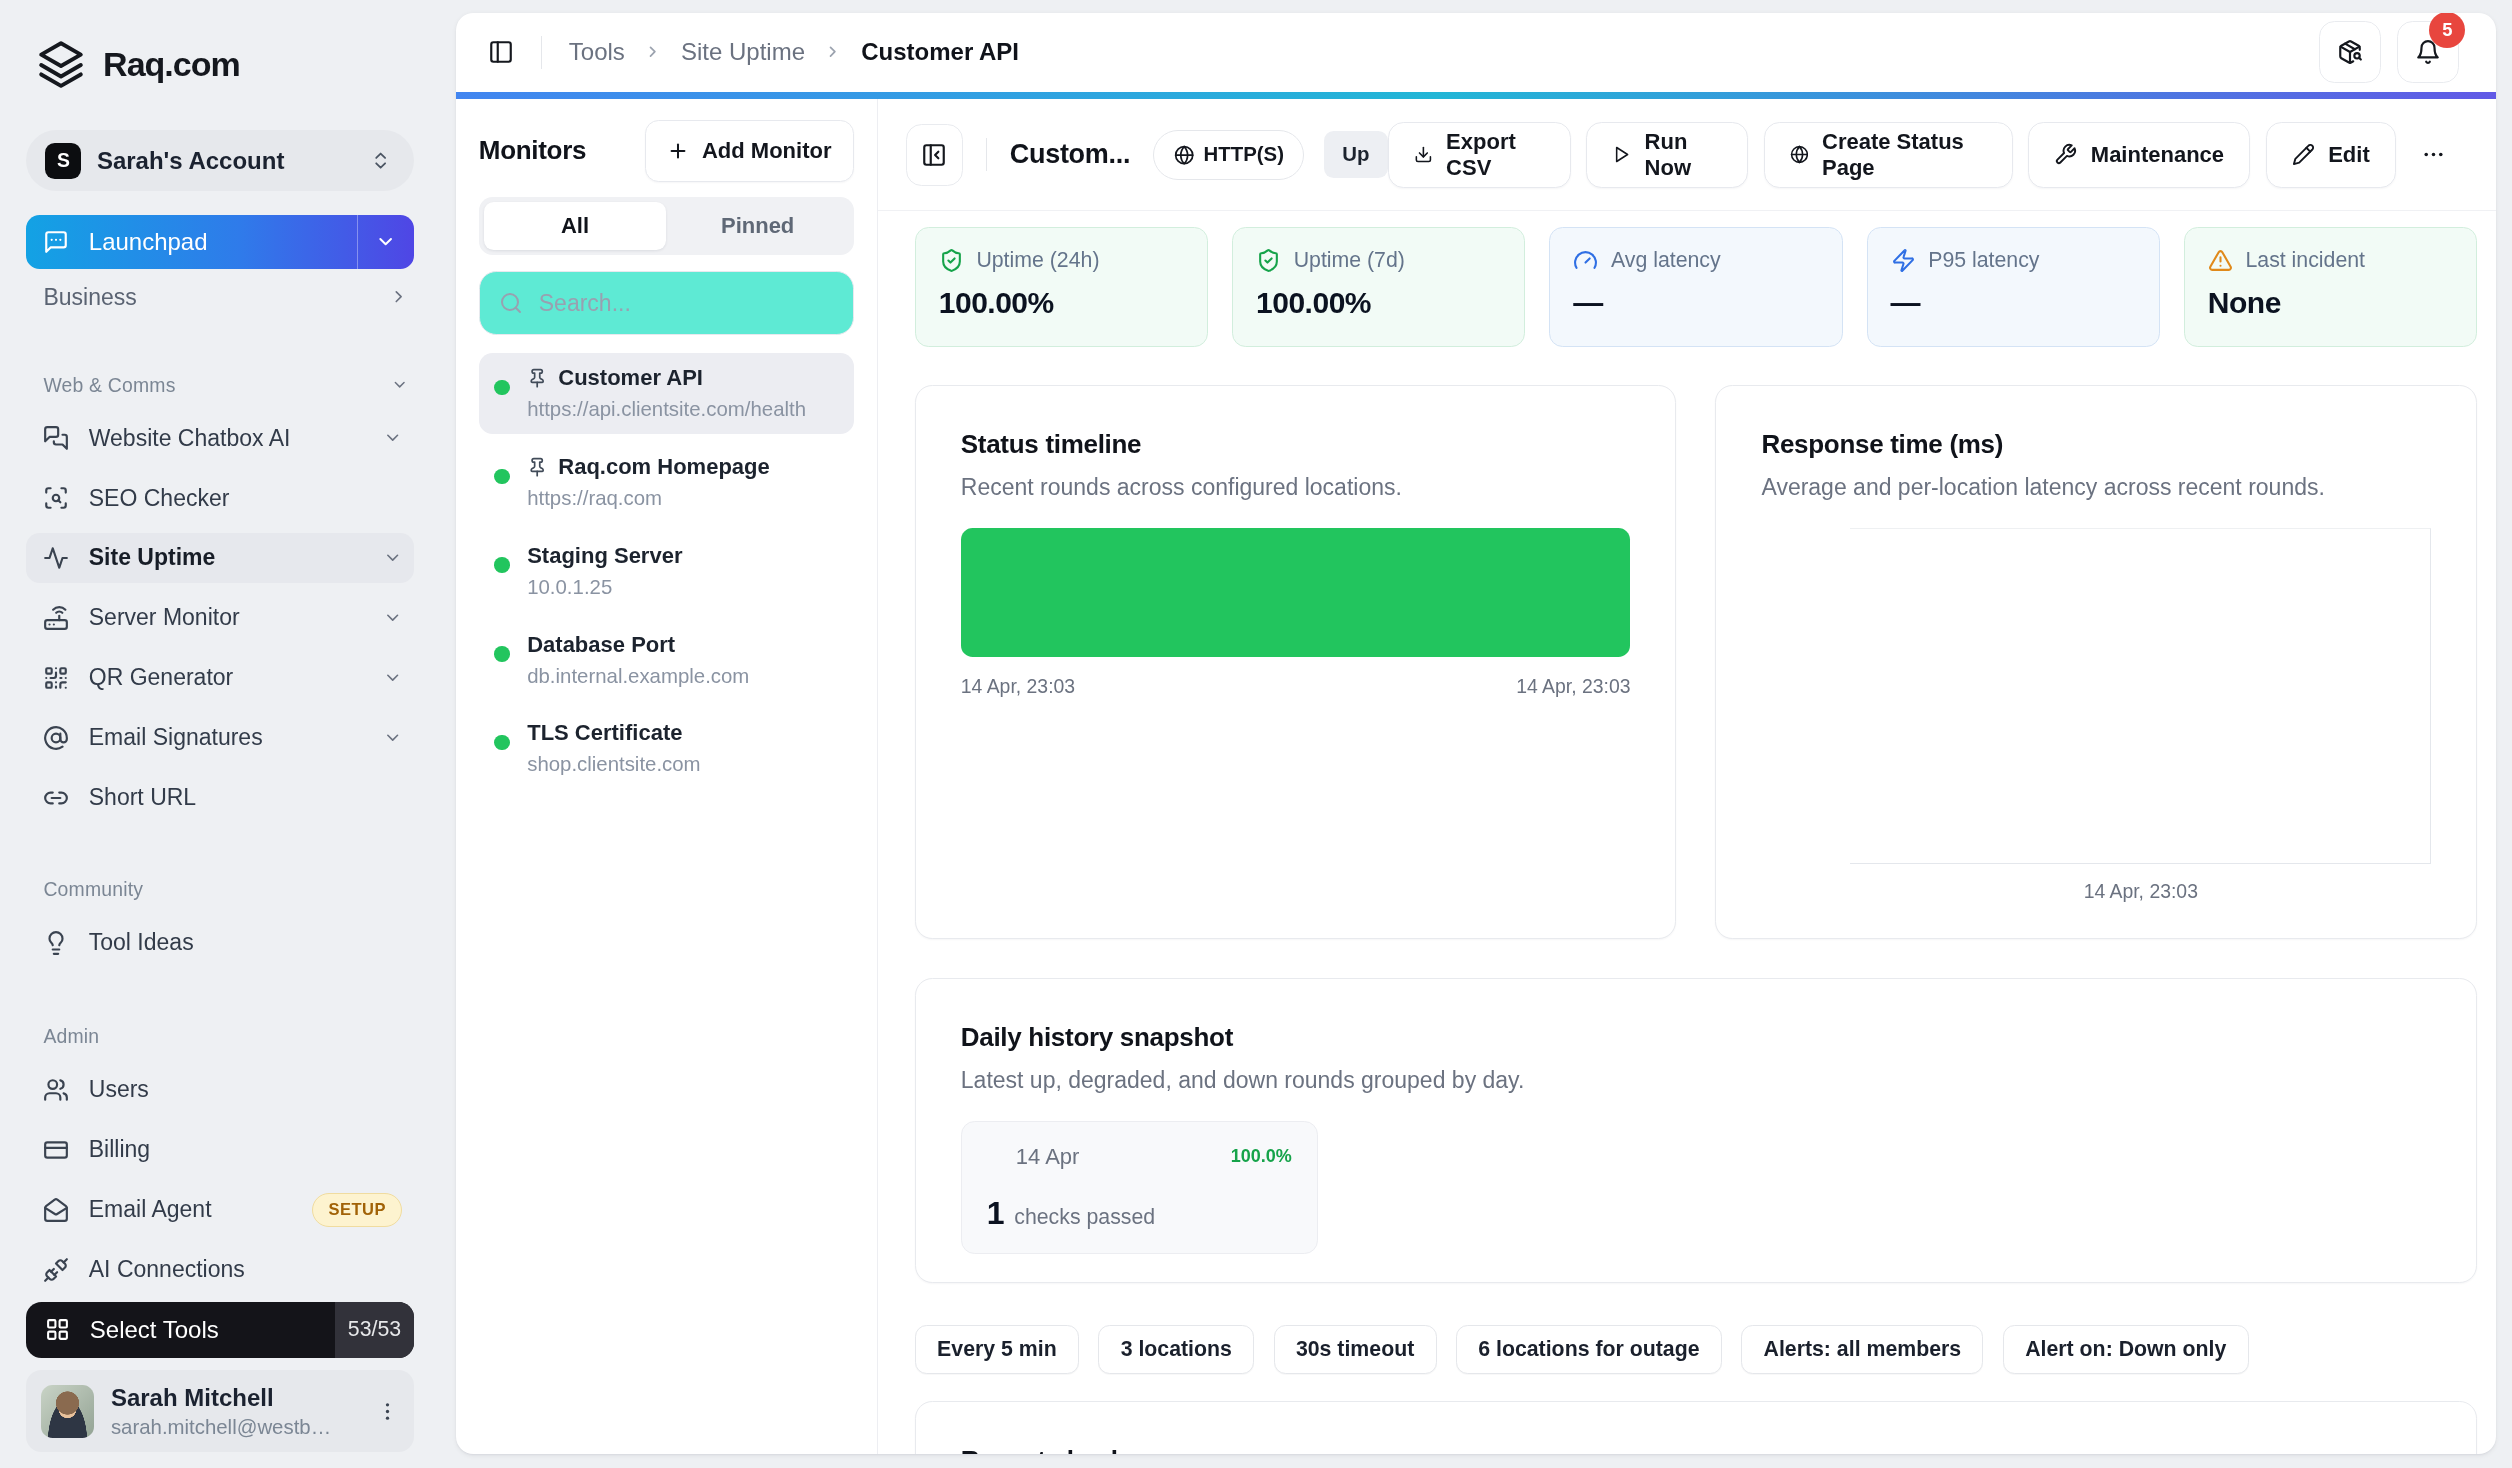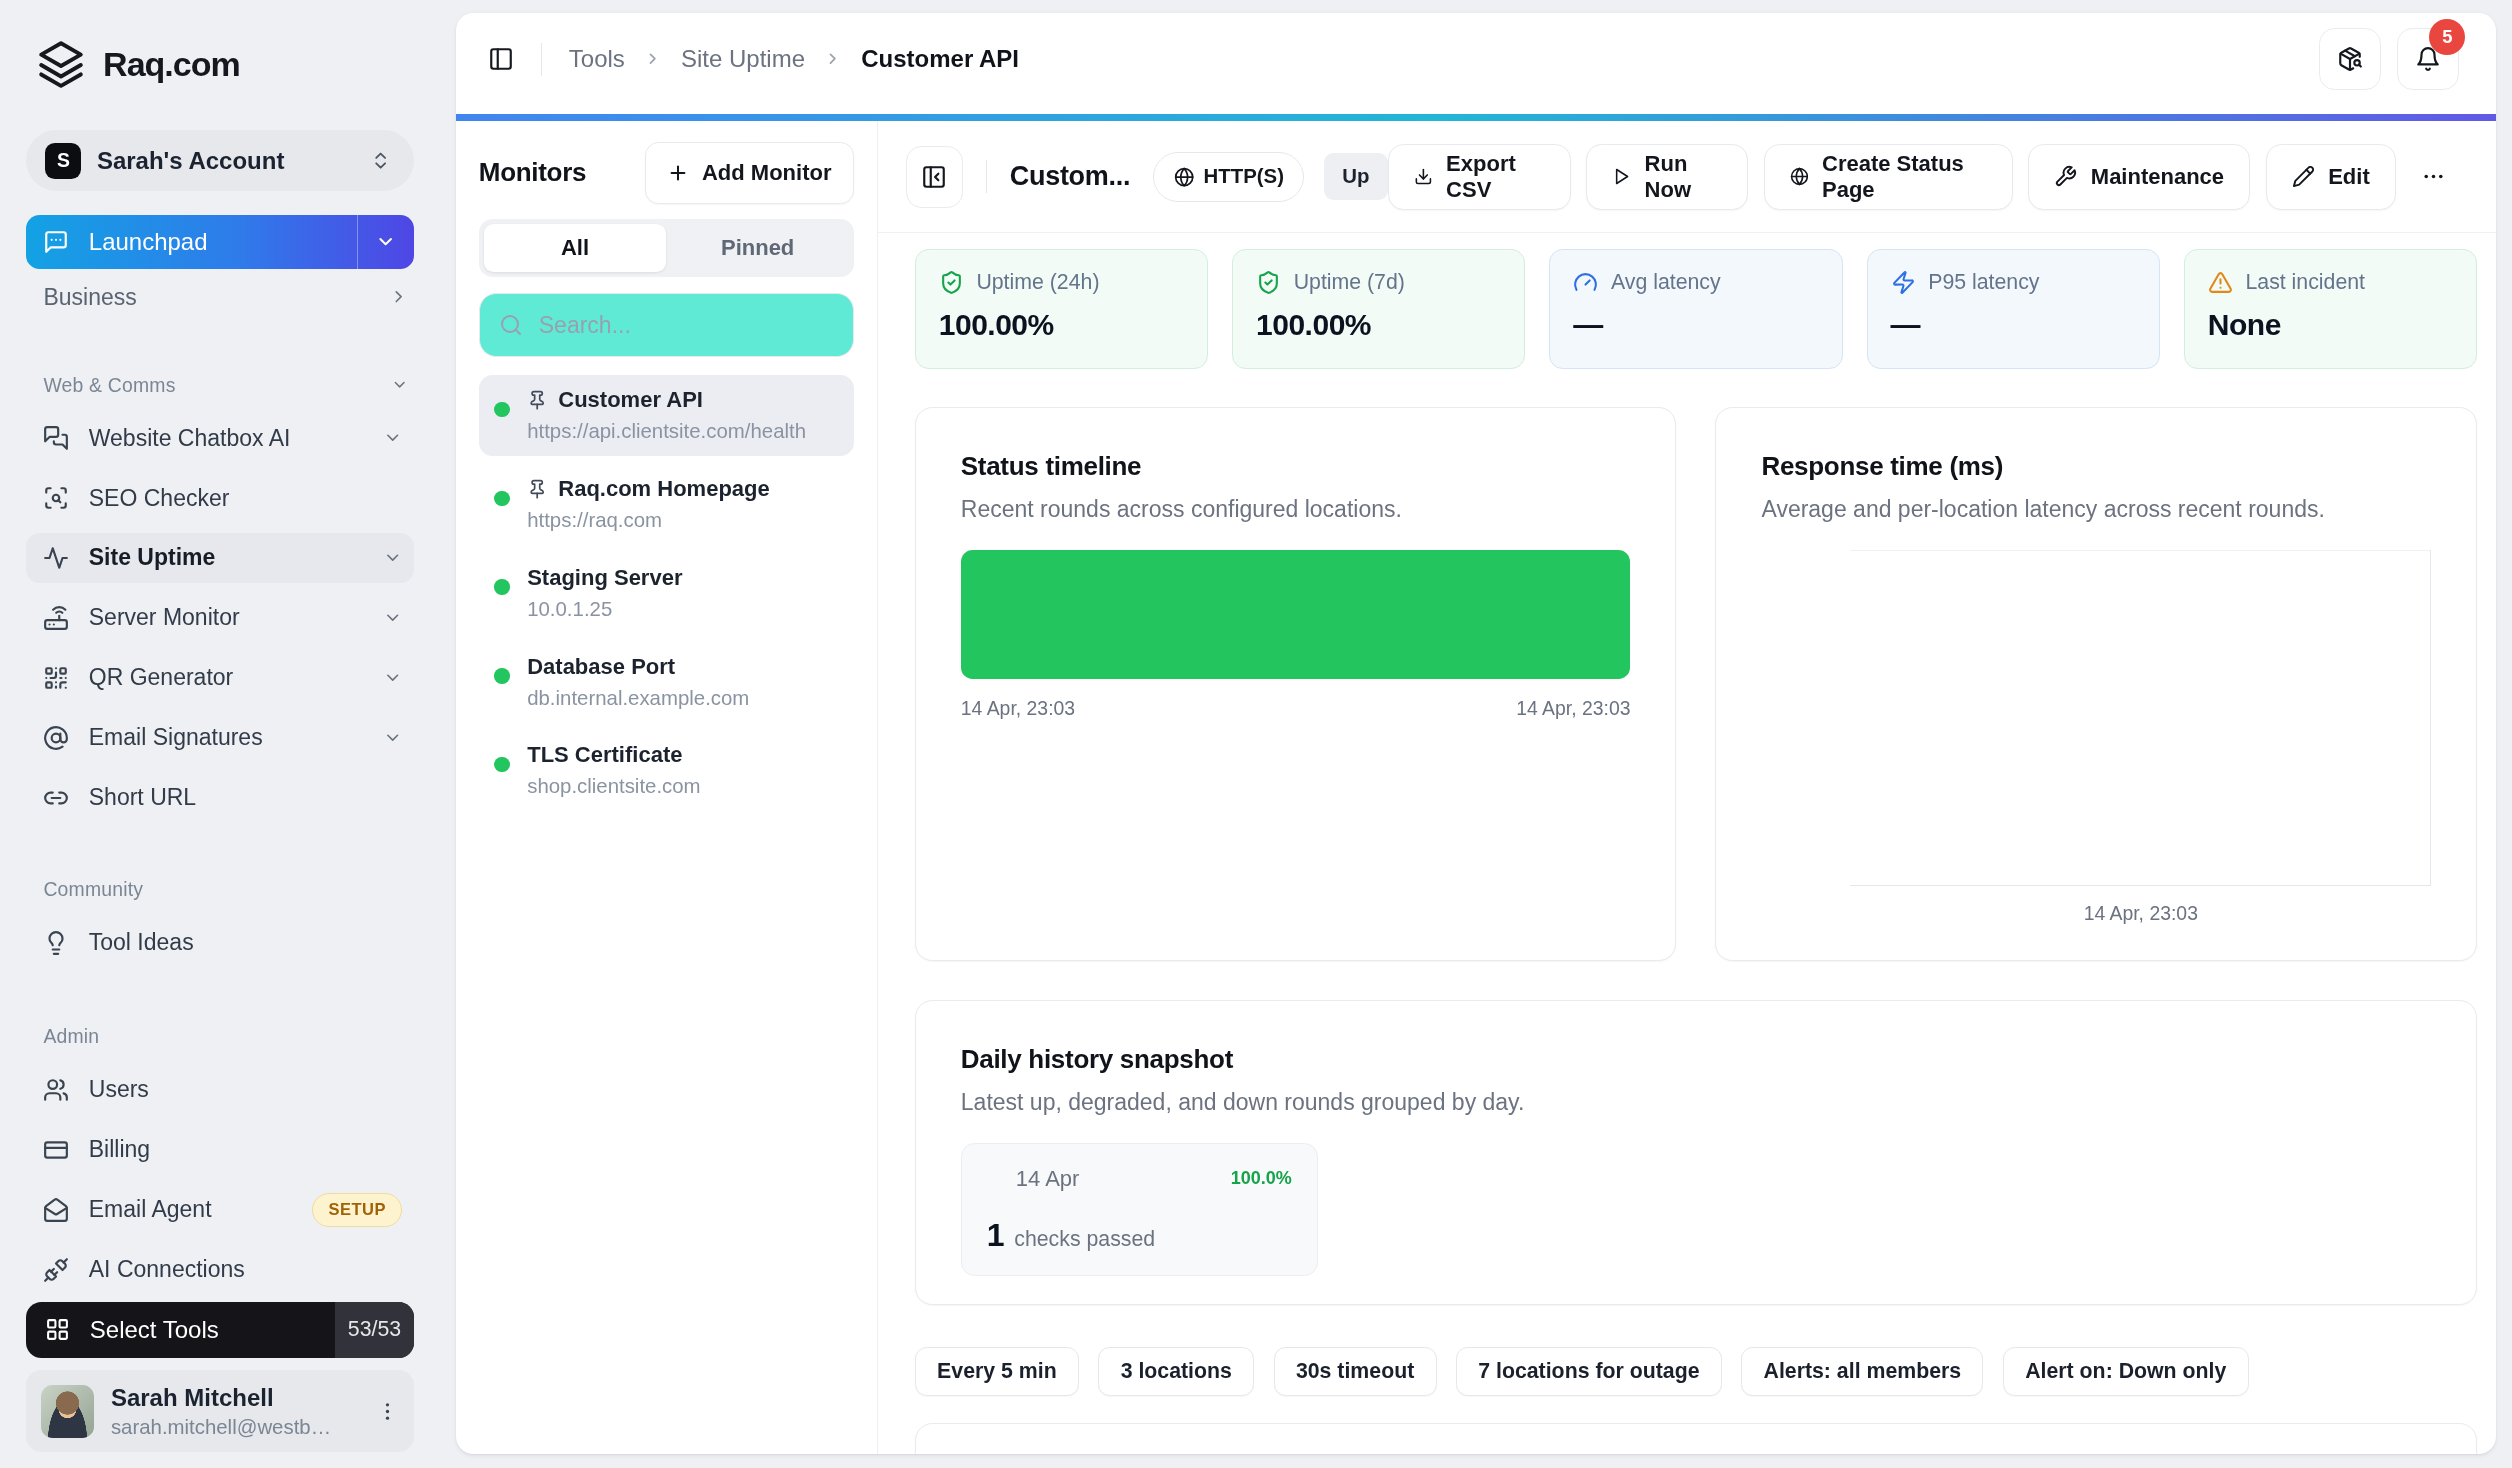--- a/index.html
+++ b/index.html
@@ -47,21 +47,21 @@
           radial-gradient(circle at 50% 34%, #8a6a4f 0 26%, transparent 27%),
           radial-gradient(circle at 50% 46%, #e9c29c 0 22%, transparent 23%),
           radial-gradient(ellipse at 50% 108%, #2e3644 0 52%, transparent 53%),
           linear-gradient(135deg,#c9d3c6,#93a394);}
   .user-meta{margin-left:17.4px;flex:1;min-width:0;}
   .user-name{font-size:24px;font-weight:600;color:#1b2230;}
   .user-email{margin-top:3.9px;font-size:20.4px;color:#7b8694;white-space:nowrap;overflow:hidden;text-overflow:ellipsis;max-width:223px;}
   
   .window{flex:1;margin:12.6px 16.5px 14.5px 6.8px;background:#fff;border-radius:17.4px;overflow:hidden;display:flex;flex-direction:column;
         box-shadow:0 1px 1.9px rgba(16,24,40,.05),0 1.9px 5.8px rgba(16,24,40,.06);}
-  .topbar{height:93px;flex:none;display:flex;align-items:center;padding:0 37px 8px 32px;}
+  .topbar{height:79px;flex:none;display:flex;align-items:center;padding:0 37px 0 32px;}
   .icon-plain{width:26px;height:26px;color:#15181e;cursor:pointer;}
   .vline{width:1px;height:33px;background:#e5e7eb;margin:0 27px;}
   .crumbs{display:flex;align-items:center;gap:19.4px;font-size:24px;}
   .crumb{color:#6b7280;cursor:pointer;}
   .crumb.current{color:#10131a;font-weight:600;cursor:default;}
   .crumb-sep{width:17.4px;height:17.4px;color:#9ca3af;}
   .top-actions{margin-left:auto;display:flex;gap:15.5px;}
   .icon-btn{width:60px;height:60px;border:1px solid #e9ebef;border-radius:15.5px;background:#fff;display:flex;align-items:center;
         justify-content:center;position:relative;cursor:pointer;}
   .icon-btn svg{width:26px;height:26px;color:#15181e;}
@@ -704,21 +704,21 @@
                 <span class="dt-count">1</span>
                 <span class="dt-count-lbl">checks passed</span>
               </div>
             </div>
           </div>
 
           <div class="tags-row">
             <span class="tag">Every 5 min</span>
             <span class="tag">3 locations</span>
             <span class="tag">30s timeout</span>
-            <span class="tag">7 locations for outage</span>
+            <span class="tag">6 locations for outage</span>
             <span class="tag">Alerts: all members</span>
             <span class="tag">Alert on: Down only</span>
           </div>
 
           <div class="card recent-card">
             <div class="card-title">Recent checks</div>
           </div>
 
         </div>
       </section>

